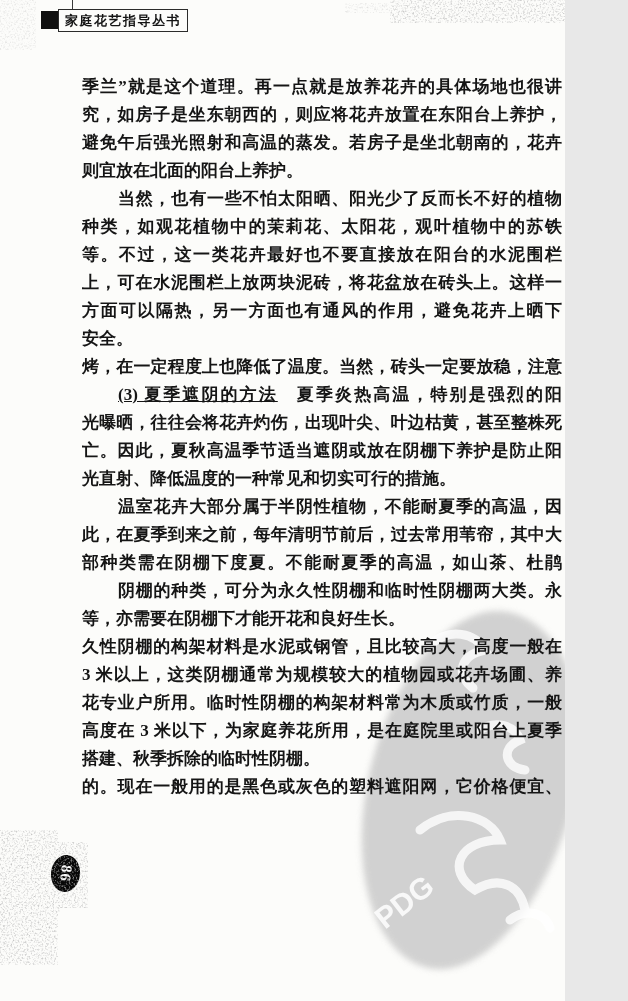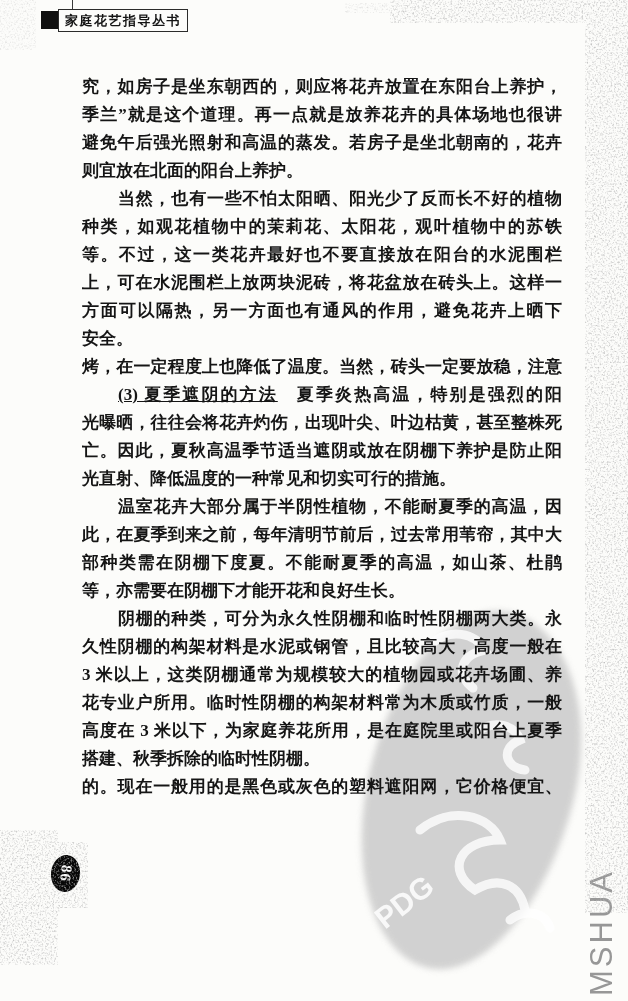--- a/index.html
+++ b/index.html
@@ -1,18 +1,18 @@
 <!DOCTYPE html>
 <html><head>
 <meta charset="utf-8">
 <style>
   html,body{margin:0;padding:0;background:#e8e8e8;}
   #page{
     position:relative;
-    width:628px;height:1001px;
+    width:565px;height:1001px;
     background:#fcfcfa;
     overflow:hidden;
     font-family:"Liberation Serif","DejaVu Serif",serif;
   }
   
   .hdr-square{
     position:absolute;left:41px;top:11px;width:18px;height:18px;
     background:#101010;
   }
   .hdr-box{
@@ -88,40 +88,40 @@
     <g stroke="#ffffff" stroke-width="9" fill="none" stroke-linecap="round" opacity="0.8">
       <path d="M70,45 c20,-18 45,-12 55,5 c-25,5 -30,25 -12,38"></path>
       <path d="M120,130 c15,-10 35,-5 40,10 c-20,8 -15,28 5,30"></path>
       <path d="M60,230 c30,-25 70,-15 80,10 c-40,0 -55,30 -25,50 c25,-15 45,-5 50,20"></path>
       <path d="M150,320 c15,-12 35,-8 40,8"></path>
     </g>
     <text x="25" y="330" transform="rotate(-38 25 330)" font-family="Liberation Sans, sans-serif" font-size="30" font-weight="bold" fill="#ffffff" opacity="0.85">PDG</text>
   </svg>
 
   <div class="text-block">
+    <div class="line">季兰”就是这个道理。再一点就是放养花卉的具体场地也很讲</div>
     <div class="line">究，如房子是坐东朝西的，则应将花卉放置在东阳台上养护，</div>
-    <div class="line">季兰”就是这个道理。再一点就是放养花卉的具体场地也很讲</div>
     <div class="line">避免午后强光照射和高温的蒸发。若房子是坐北朝南的，花卉</div>
     <div class="line end">则宜放在北面的阳台上养护。</div>
     <div class="line indent">当然，也有一些不怕太阳晒、阳光少了反而长不好的植物</div>
     <div class="line">种类，如观花植物中的茉莉花、太阳花，观叶植物中的苏铁</div>
     <div class="line">等。不过，这一类花卉最好也不要直接放在阳台的水泥围栏</div>
     <div class="line">上，可在水泥围栏上放两块泥砖，将花盆放在砖头上。这样一</div>
     <div class="line">方面可以隔热，另一方面也有通风的作用，避免花卉上晒下</div>
     <div class="line end">安全。</div>
     <div class="line">烤，在一定程度上也降低了温度。当然，砖头一定要放稳，注意</div>
     <div class="line indent"><span class="h-bold">(3) 夏季遮阴的方法</span><span>　夏季炎热高温，特别是强烈的阳</span></div>
     <div class="line">光曝晒，往往会将花卉灼伤，出现叶尖、叶边枯黄，甚至整株死</div>
     <div class="line">亡。因此，夏秋高温季节适当遮阴或放在阴棚下养护是防止阳</div>
     <div class="line end">光直射、降低温度的一种常见和切实可行的措施。</div>
     <div class="line indent">温室花卉大部分属于半阴性植物，不能耐夏季的高温，因</div>
     <div class="line">此，在夏季到来之前，每年清明节前后，过去常用苇帘，其中大</div>
     <div class="line">部种类需在阴棚下度夏。不能耐夏季的高温，如山茶、杜鹃</div>
+    <div class="line indent">阴棚的种类，可分为永久性阴棚和临时性阴棚两大类。永</div>
     <div class="line end">等，亦需要在阴棚下才能开花和良好生长。</div>
-    <div class="line indent">阴棚的种类，可分为永久性阴棚和临时性阴棚两大类。永</div>
     <div class="line">久性阴棚的构架材料是水泥或钢管，且比较高大，高度一般在</div>
     <div class="line">3 米以上，这类阴棚通常为规模较大的植物园或花卉场圃、养</div>
     <div class="line">花专业户所用。临时性阴棚的构架材料常为木质或竹质，一般</div>
     <div class="line">高度在 3 米以下，为家庭养花所用，是在庭院里或阳台上夏季</div>
     <div class="line end">搭建、秋季拆除的临时性阴棚。</div>
     <div class="line">的。现在一般用的是黑色或灰色的塑料遮阳网，它价格便宜、</div>
   </div>
 
   <div class="page-num">
     <span>86</span>

